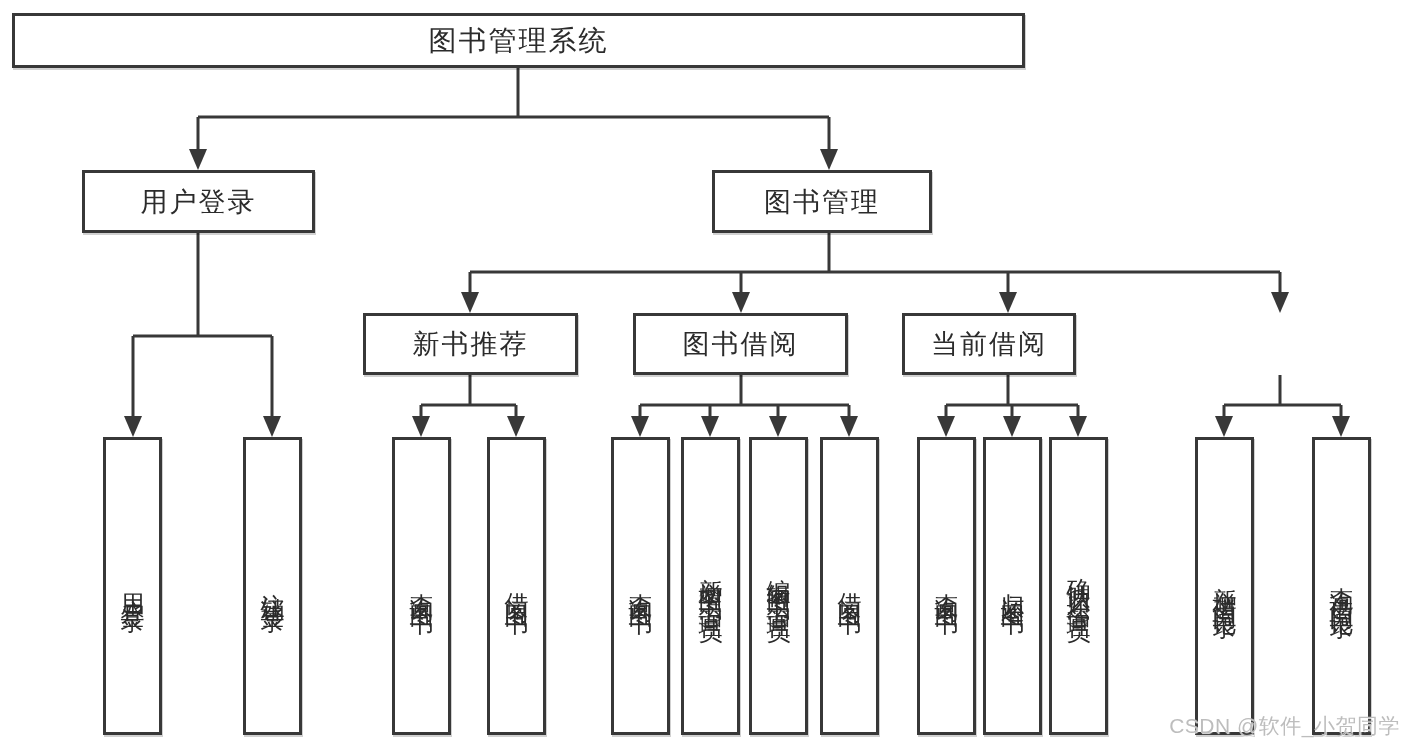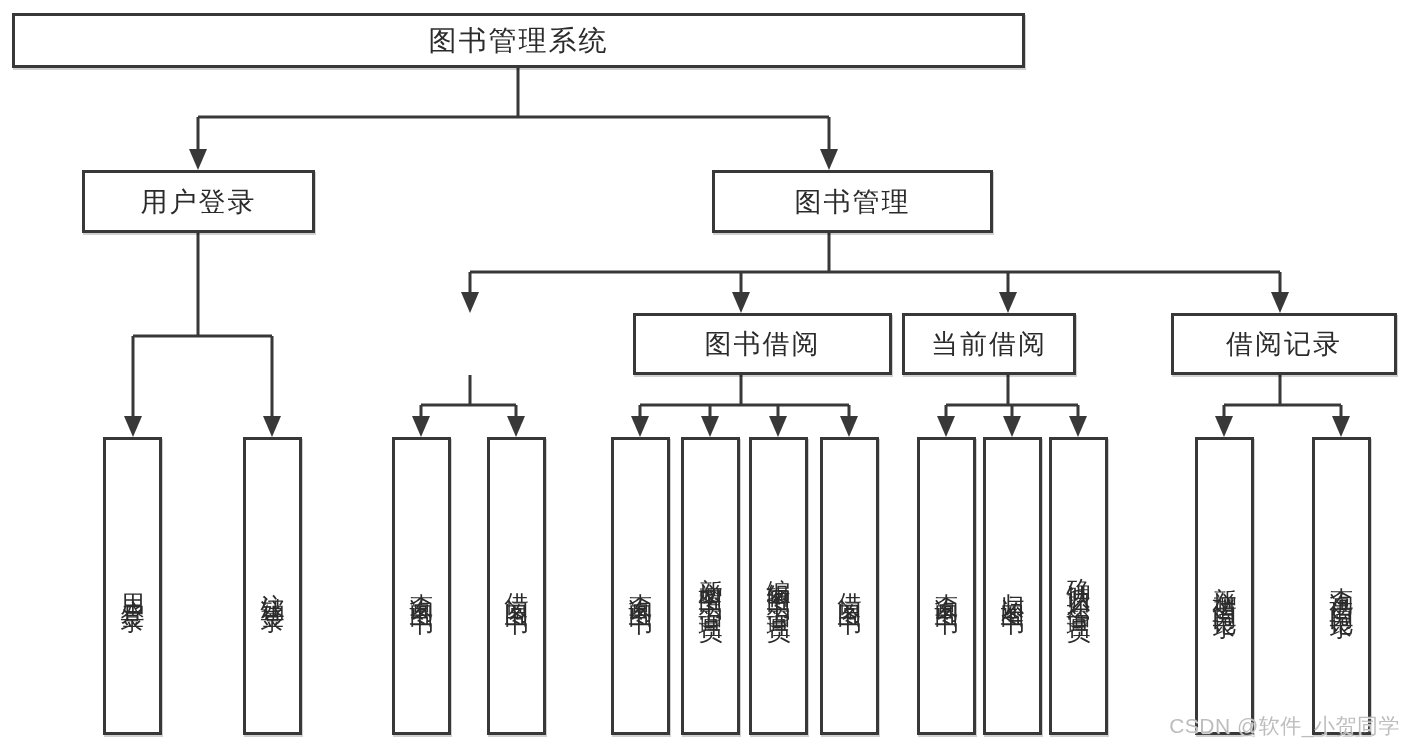--- a/index.html
+++ b/index.html
@@ -78,32 +78,32 @@
     <polygon points="1332,416 1350,416 1341,437"></polygon>
   </svg>
 
   <div class="hbox root-box" style="left:12px;top:13px;width:1013px;height:55px">
     <span class="lbl">图书管理系统</span>
   </div>
 
   <div class="hbox" style="left:82px;top:170px;width:233px;height:63px">
     <span class="lbl">用户登录</span>
   </div>
-  <div class="hbox" style="left:712px;top:170px;width:281px;height:63px">
+  <div class="hbox" style="left:712px;top:170px;width:220px;height:63px">
     <span class="lbl">图书管理</span>
   </div>
 
-  <div class="hbox" style="left:633px;top:313px;width:259px;height:62px">
+  <div class="hbox" style="left:363px;top:313px;width:215px;height:62px">
+    <span class="lbl">新书推荐</span>
+  </div>
+  <div class="hbox" style="left:633px;top:313px;width:215px;height:62px">
     <span class="lbl">图书借阅</span>
   </div>
   <div class="hbox" style="left:902px;top:313px;width:174px;height:62px">
     <span class="lbl">当前借阅</span>
-  </div>
-  <div class="hbox" style="left:1171px;top:313px;width:226px;height:62px">
-    <span class="lbl">借阅记录</span>
   </div>
 
   <div class="vbox" style="left:103px;top:437px;width:59px;height:298px">
     <span class="lbl">用户登录</span>
   </div>
   <div class="vbox" style="left:243px;top:437px;width:59px;height:298px">
     <span class="lbl">注销登录</span>
   </div>
 
   <div class="vbox" style="left:392px;top:437px;width:59px;height:298px">

